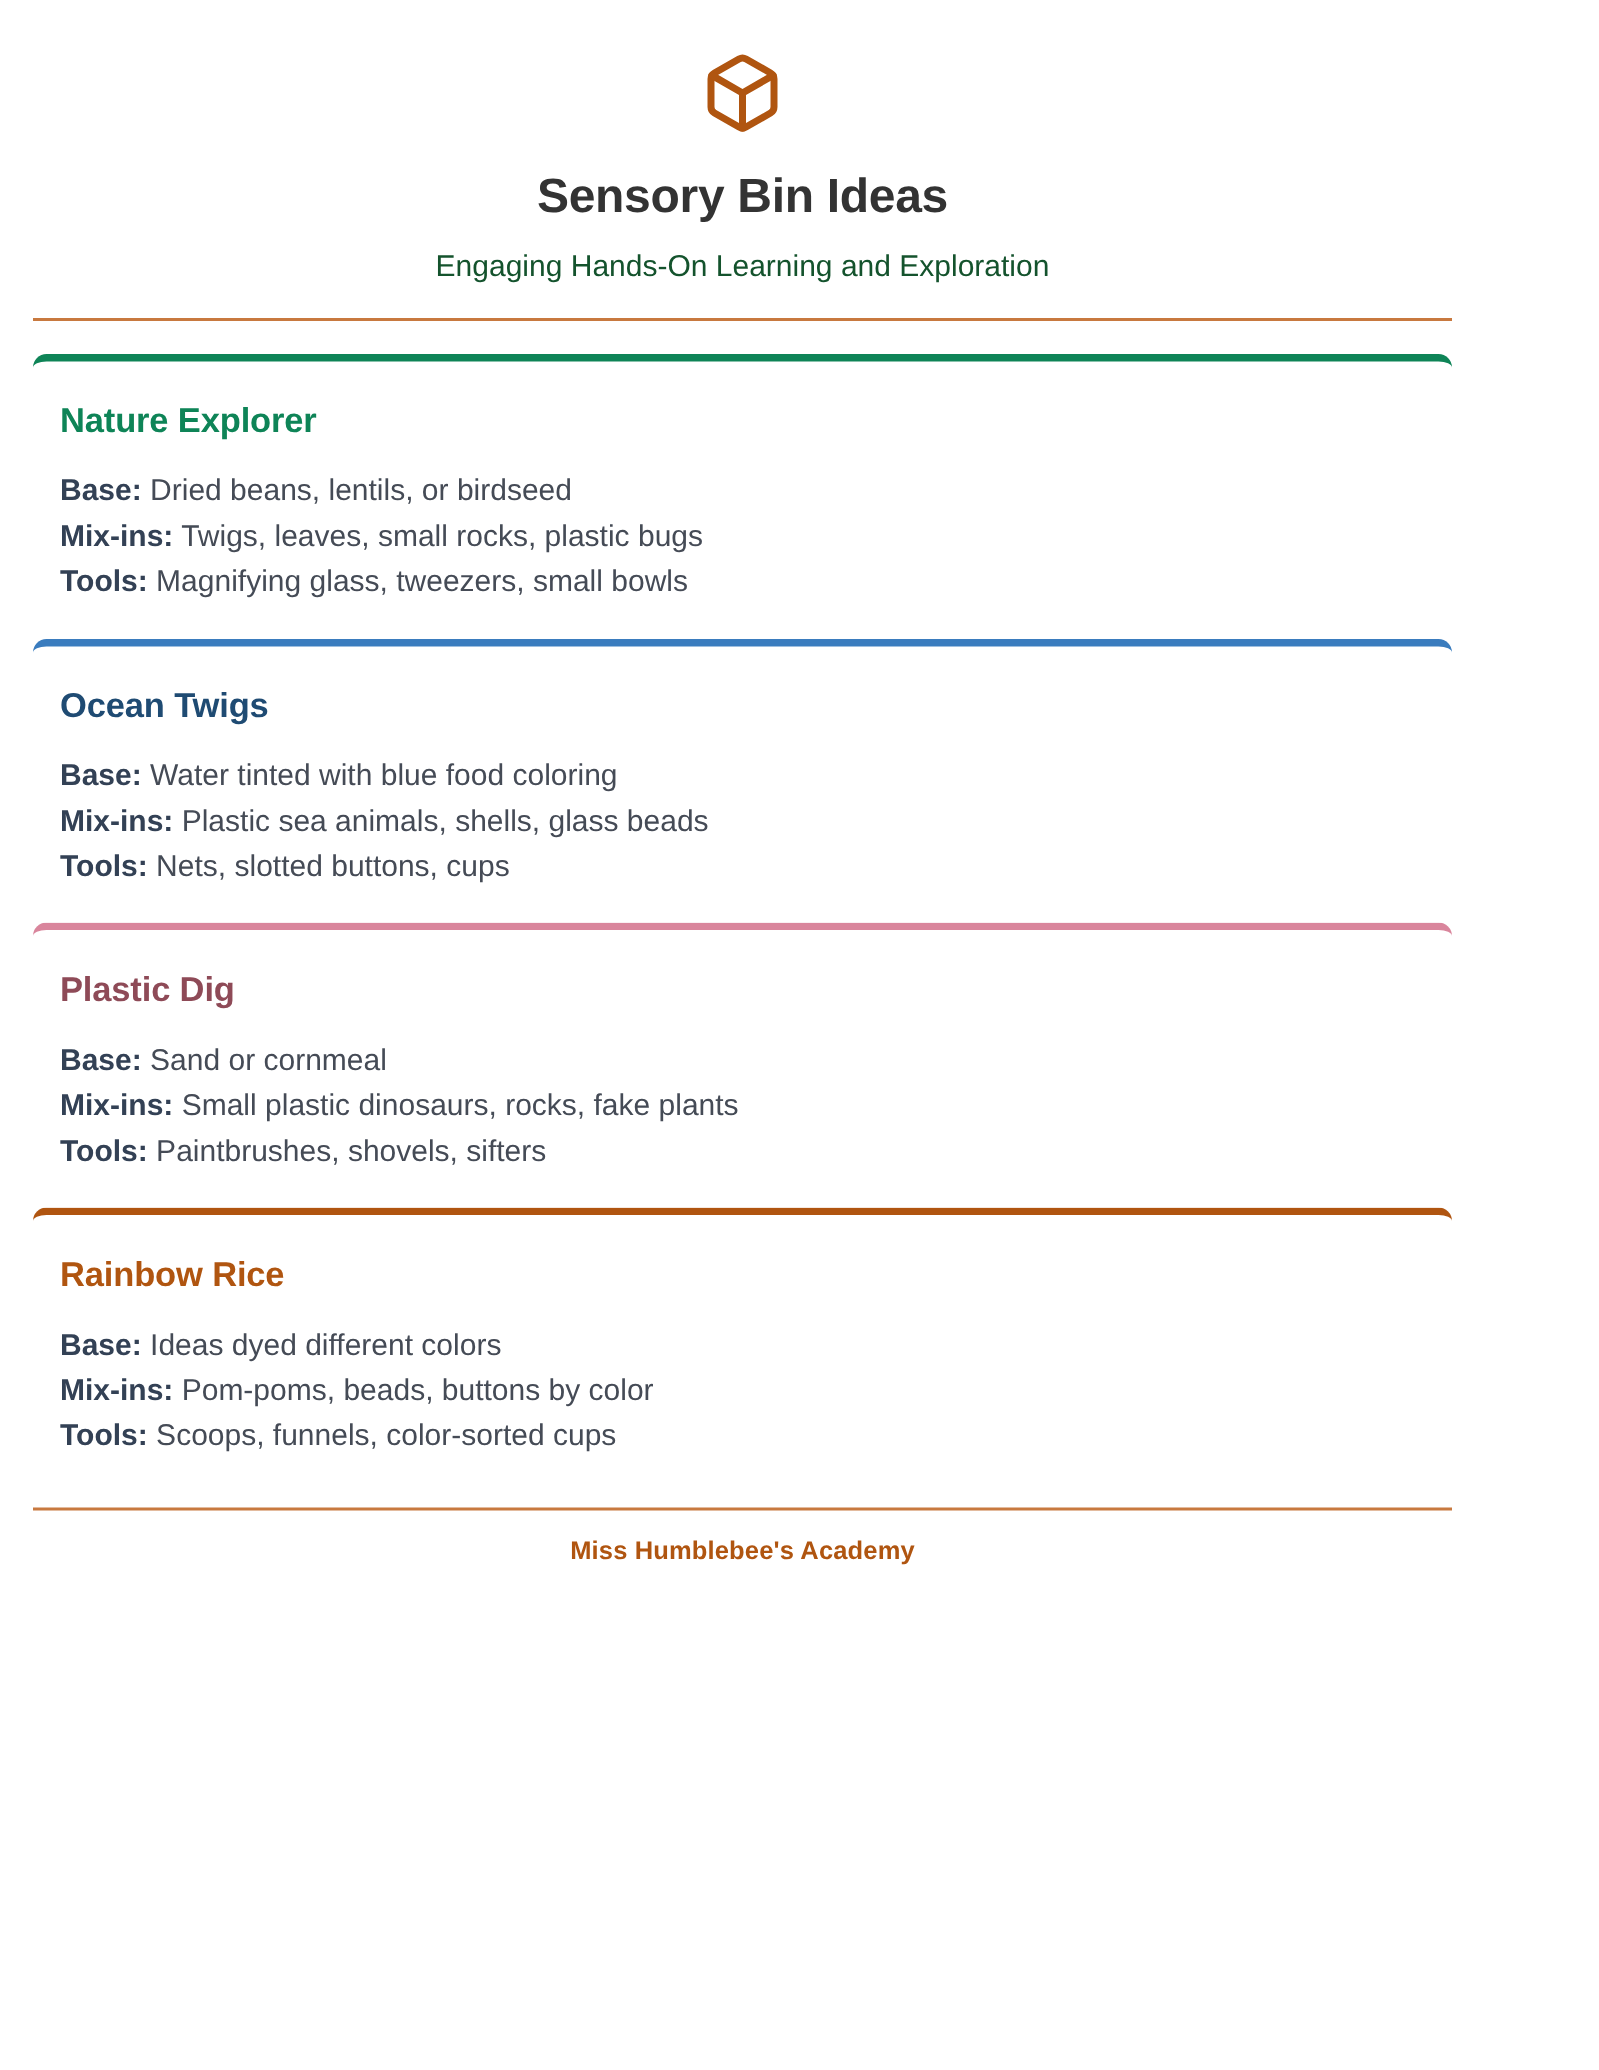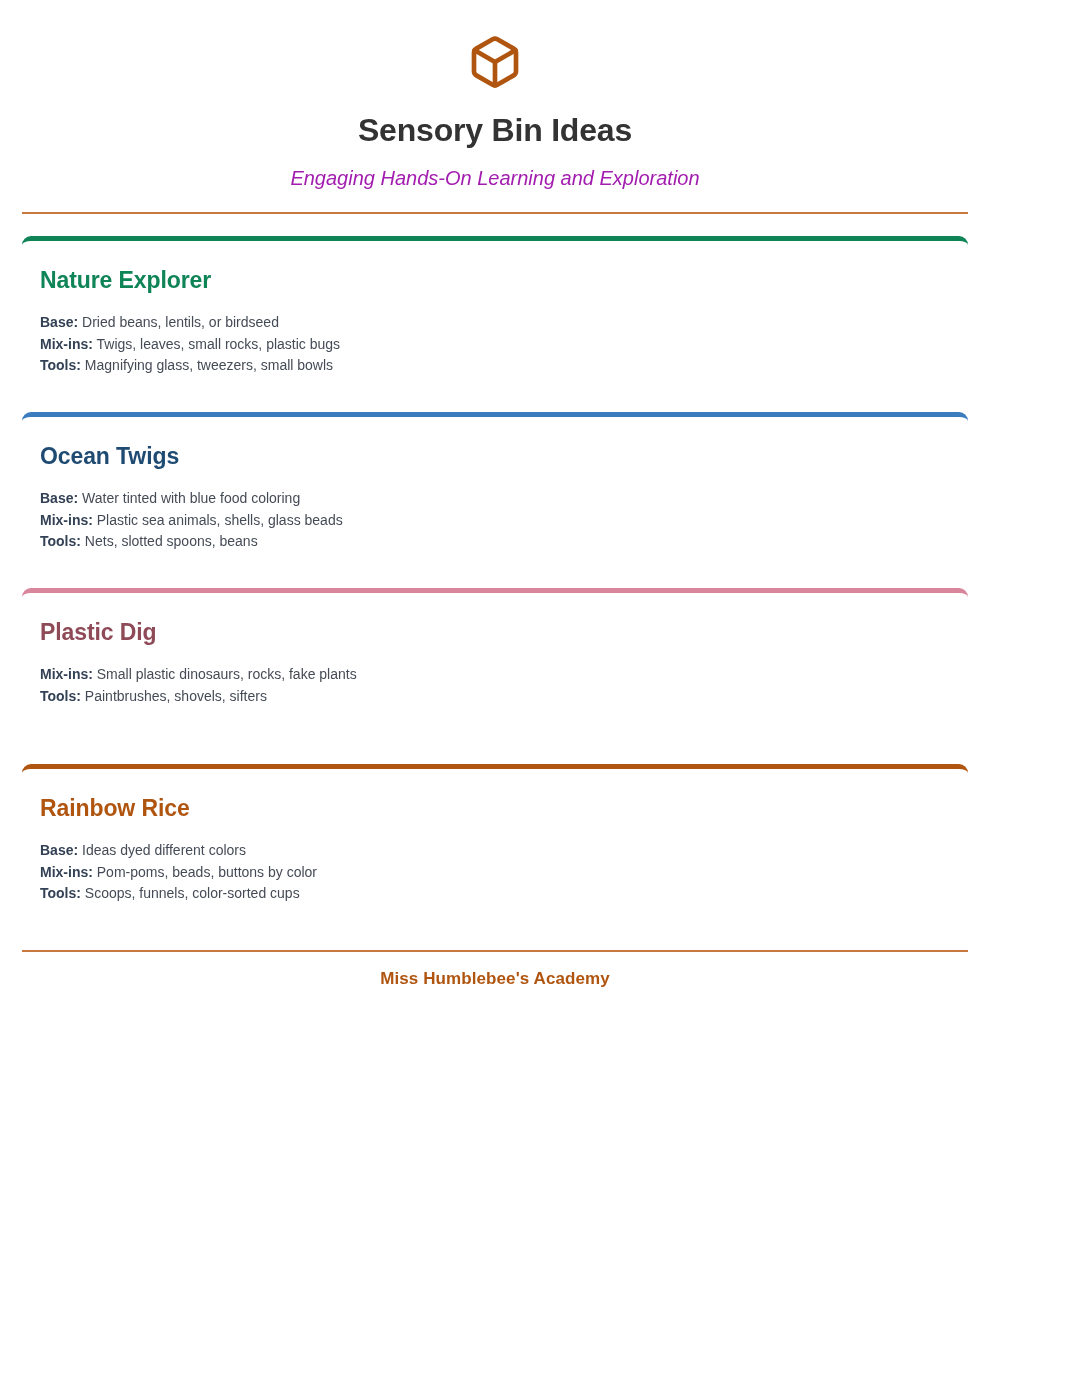--- a/index.html
+++ b/index.html
@@ -39,22 +39,21 @@
     font-size: 32px;
     font-weight: bold;
     color: #333333;
     letter-spacing: -0.2px;
     line-height: 1.15;
   }
 
   .doc-subtitle {
     margin-top: 17px;
     font-size: 20px;
-    font-style: italic;
-    color: #a21caf;
+    color: #14532d;
     font-weight: normal;
     line-height: 1.2;
   }
 
   .header-rule {
     margin-top: 22px;
     height: 2px;
     background: #C8793F;
     width: 100%;
   }
@@ -80,21 +79,21 @@
 
   .card-title {
     font-size: 23px;
     font-weight: bold;
     line-height: 1.2;
     margin-bottom: 18px;
     letter-spacing: -0.1px;
   }
 
   .card-lines {
-    font-size: 14px;
+    font-size: 20px;
     line-height: 1.52;
     color: #454b56;
   }
 
   .card-line {
     display: block;
   }
 
   .card-line .lbl {
     font-weight: bold;
@@ -168,28 +167,32 @@
         <span class="card-line">
           <span class="lbl">Base:</span>
           <span class="val">Water tinted with blue food coloring</span>
         </span>
         <span class="card-line">
           <span class="lbl">Mix-ins:</span>
           <span class="val">Plastic sea animals, shells, glass beads</span>
         </span>
         <span class="card-line">
           <span class="lbl">Tools:</span>
-          <span class="val">Nets, slotted spoons, beans</span>
+          <span class="val">Nets, slotted buttons, cups</span>
         </span>
       </div>
     </div>
 
     <div class="card" style="border-top-color:#D9859C;">
       <h2 class="card-title" style="color:#8E4A57;">Plastic Dig</h2>
       <div class="card-lines">
+        <span class="card-line">
+          <span class="lbl">Base:</span>
+          <span class="val">Sand or cornmeal</span>
+        </span>
         <span class="card-line">
           <span class="lbl">Mix-ins:</span>
           <span class="val">Small plastic dinosaurs, rocks, fake plants</span>
         </span>
         <span class="card-line">
           <span class="lbl">Tools:</span>
           <span class="val">Paintbrushes, shovels, sifters</span>
         </span>
       </div>
     </div>

